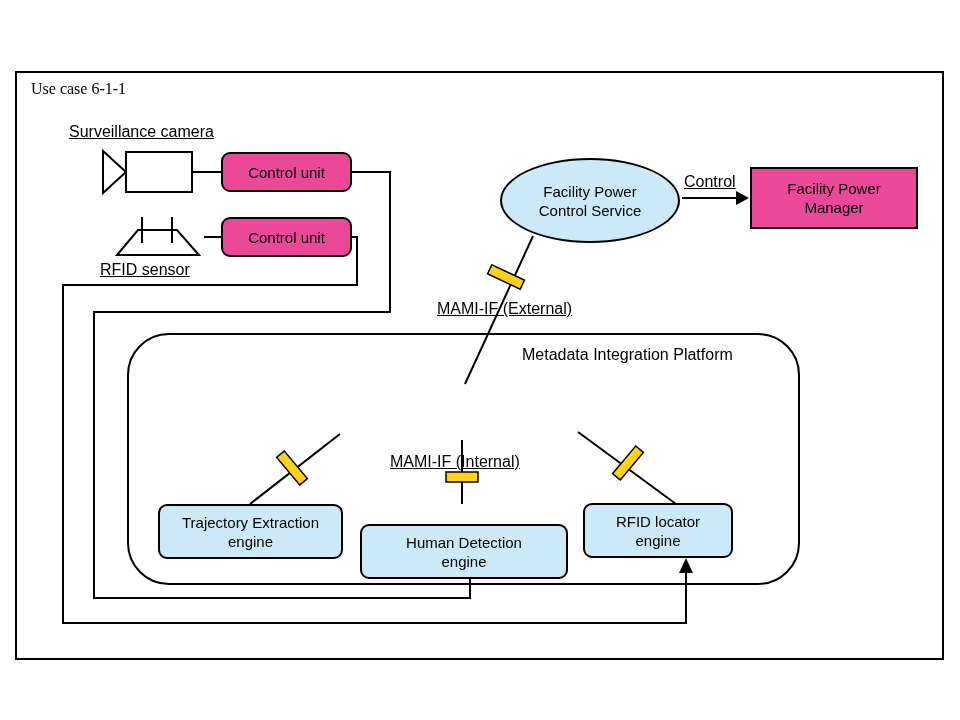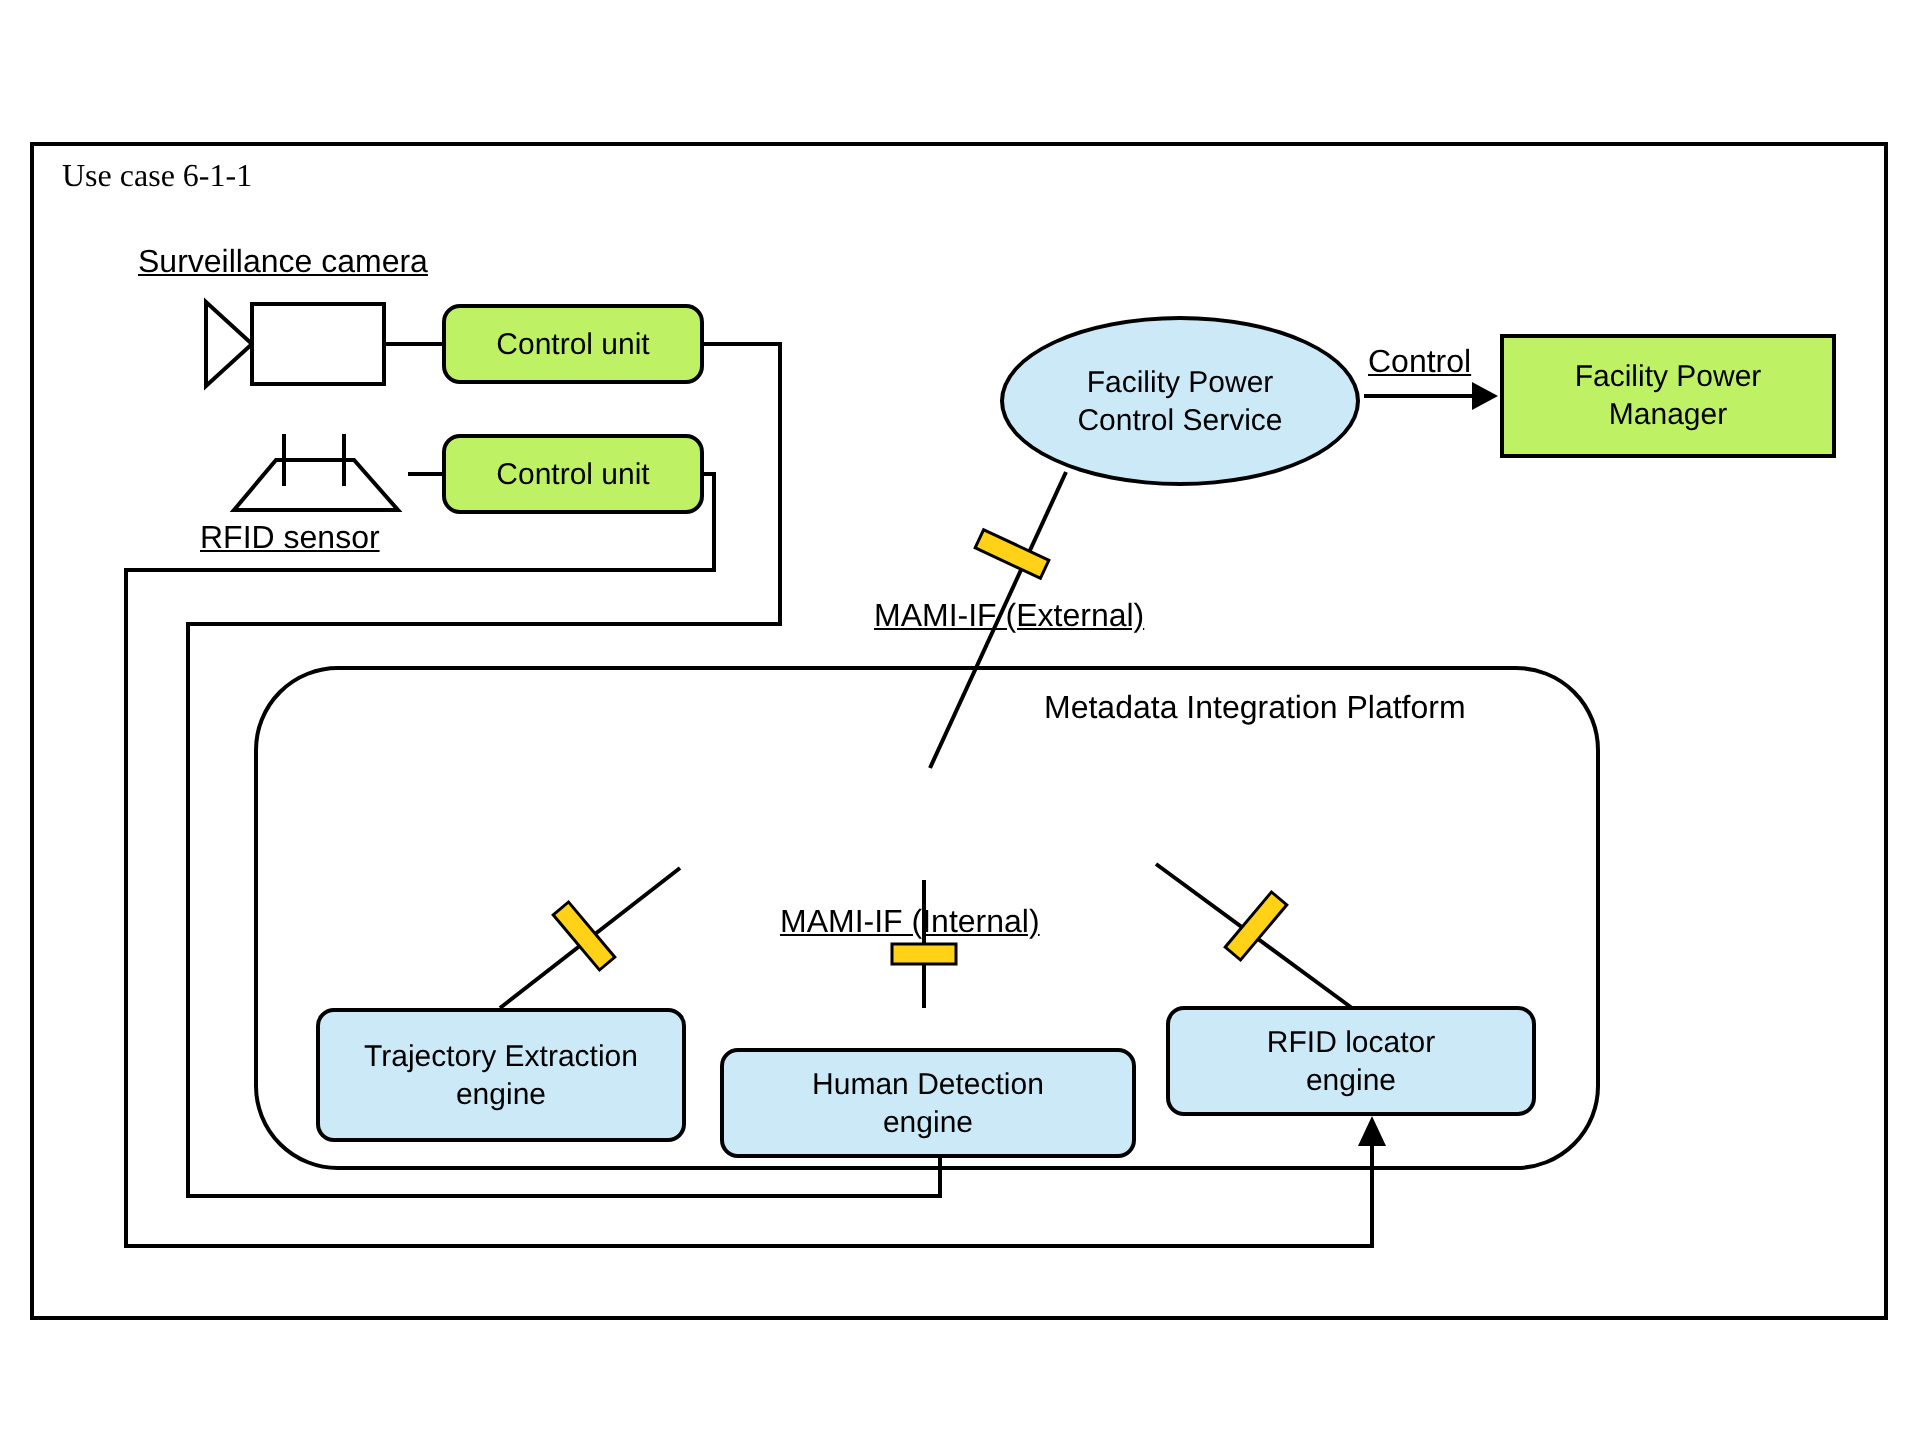--- a/index.html
+++ b/index.html
@@ -11,21 +11,21 @@
   #frame{
     left:15px;top:71px;width:925px;height:585px;
     border:2px solid #000;background:#fff;
   }
   #platform{
     left:127px;top:333px;width:669px;height:248px;
     border:2px solid #000;border-radius:42px;background:#fff;
   }
   .node{
     display:flex;align-items:center;justify-content:center;text-align:center;
-    border:2px solid #000;background:#bef264;font-size:15px;line-height:19px;
+    border:2px solid #000;background:#ec4899;font-size:15px;line-height:19px;
     box-sizing:border-box;
   }
   .rounded{border-radius:9px;}
   .blue{background:var(--node-fill,#cce9f8);}
   .ellipse{border-radius:50%;}
   .lbl{font-size:16px;white-space:nowrap;text-decoration:underline;}
   .lbl-lg{font-size:16px;white-space:nowrap;}
   svg{position:absolute;left:0;top:0;}
   svg .wire{fill:none;stroke:#000;stroke-width:2;}
   svg .shape{fill:#fff;stroke:#000;stroke-width:2;}
@@ -96,35 +96,35 @@
   </div>
 
   <div class="abs node" style="left:750px;top:167px;width:168px;height:62px;">
     <span>
       <span>Facility Power</span><br>
       <span>Manager</span>
     </span>
   </div>
 
 
-  <div class="abs node rounded blue" style="left:158px;top:504px;width:185px;height:67px;">
+  <div class="abs node rounded blue" style="left:158px;top:504px;width:185px;height:55px;">
     <span>
       <span>Trajectory Extraction</span><br>
       <span>engine</span>
     </span>
   </div>
 
   <div class="abs node rounded blue" style="left:360px;top:504px;width:208px;height:55px;margin-top:20px;">
     <span>
       <span>Human Detection</span><br>
       <span>engine</span>
     </span>
   </div>
 
-  <div class="abs node rounded blue" style="left:583px;top:503px;width:185px;height:55px;text-align:center;">
+  <div class="abs node rounded blue" style="left:583px;top:503px;width:150px;height:55px;text-align:center;">
     <span>
       <span>RFID locator</span><br>
       <span>engine</span>
     </span>
   </div>
 
   <div class="abs lbl-lg" style="left:31px;top:80px;font-family:Liberation Serif, serif;">Use case 6-1-1</div>
 
   <div class="abs lbl" style="left:69px;top:123px;">Surveillance camera</div>
 

